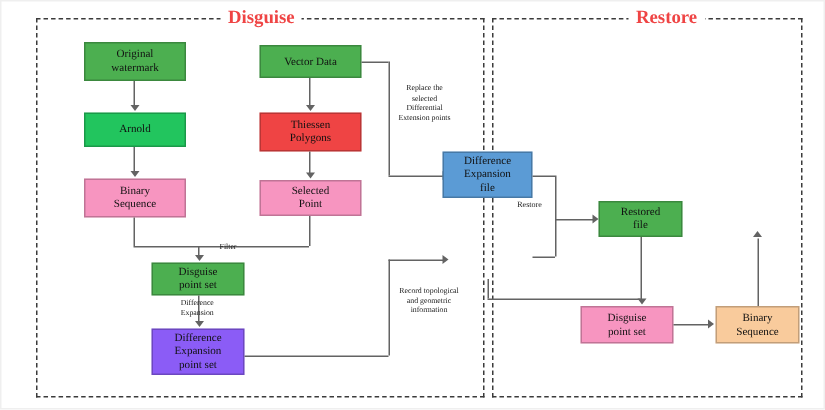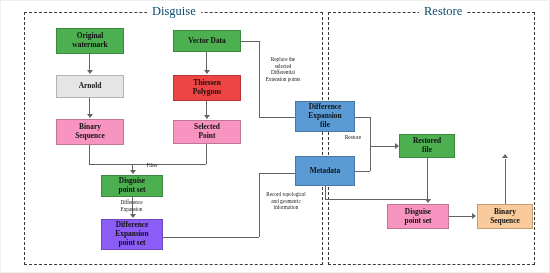--- a/index.html
+++ b/index.html
@@ -5,26 +5,26 @@
   html,body{margin:0;padding:0;background:#ffffff;}
   body{width:550px;height:273px;overflow:hidden;
        font-family:"Liberation Serif","DejaVu Serif",serif;}
 
   #canvas{position:relative;width:550px;height:273px;background:#ffffff;
           box-sizing:border-box;border:1px solid #efefef;}
 
   
   .group{position:absolute;border:1.4px dashed #3b3b3b;box-sizing:border-box;background:transparent;}
   .group-title{position:absolute;background:#ffffff;padding:0 5px;
-               font-size:12.5px;color:#0c4a6e;white-space:nowrap;line-height:1;}
+               font-size:12.5px;color:#ef4444;white-space:nowrap;line-height:1;font-weight:bold;}
 
   
   .node{position:absolute;box-sizing:border-box;border:1px solid rgba(0,0,0,.22);
         display:flex;align-items:center;justify-content:center;text-align:center;
-        font-size:7.4px;color:#111111;line-height:1.18;padding:1px 12px;font-weight:bold;}
+        font-size:7.4px;color:#111111;line-height:1.18;padding:1px 12px;}
   .node span{display:block;width:100%;}
 
   
   .ln{position:absolute;background:#636363;}
   .lh{height:1px;}
   .lv{width:1px;}
 
   
   .ar{position:absolute;width:0;height:0;}
   .ar-d{border-left:3px solid transparent;border-right:3px solid transparent;border-top:4.5px solid #636363;}
@@ -45,21 +45,21 @@
 
   <div class="group-title" style="left:146px;top:4px;">Disguise</div>
   <div class="group-title" style="left:418px;top:4px;">Restore</div>
 
   <div class="node" style="left:55px;top:27px;width:68px;height:26px;background:#4CAF50;">
     <span>Original watermark</span>
   </div>
   <div class="ln lv" style="left:88px;top:53px;height:17px;"></div>
   <div class="ar ar-d" style="left:85.5px;top:69px;"></div>
 
-  <div class="node" style="left:55px;top:74px;width:68px;height:23px;background:#e5e5e5;">
+  <div class="node" style="left:55px;top:74px;width:68px;height:23px;background:#22c55e;">
     <span>Arnold</span>
   </div>
   <div class="ln lv" style="left:88px;top:97px;height:17px;"></div>
   <div class="ar ar-d" style="left:85.5px;top:113px;"></div>
 
   <div class="node" style="left:55px;top:118px;width:68px;height:26px;background:#F795C0;">
     <span>Binary Sequence</span>
   </div>
 
   <div class="node" style="left:172px;top:29px;width:68px;height:22px;background:#4CAF50;">
@@ -111,23 +111,20 @@
   <div class="ln lv" style="left:258px;top:172px;height:64px;"></div>
   <div class="ln lh" style="left:258px;top:172px;width:37px;"></div>
   <div class="ar ar-r" style="left:294px;top:169px;"></div>
   <div class="cap" style="left:256px;top:190px;width:58px;">Record topological
 and geometric
 information</div>
 
   <div class="node" style="left:294px;top:100px;width:60px;height:31px;background:#5B9BD5;">
     <span>Difference Expansion file</span>
   </div>
-  <div class="node" style="left:294px;top:155px;width:60px;height:30px;background:#5B9BD5;">
-    <span>Metadata</span>
-  </div>
 
   <div class="ln lh" style="left:354px;top:116px;width:15px;"></div>
   <div class="ln lv" style="left:369px;top:116px;height:54px;"></div>
   <div class="ln lh" style="left:354px;top:170px;width:15px;"></div>
   <div class="ln lh" style="left:369px;top:145px;width:26px;"></div>
   <div class="ar ar-r" style="left:394px;top:142px;"></div>
   <div class="cap" style="left:338px;top:133px;width:28px;font-size:5.4px;">Restore</div>
 
   <div class="node" style="left:398px;top:133px;width:56px;height:24px;background:#4CAF50;">
     <span>Restored file</span>

